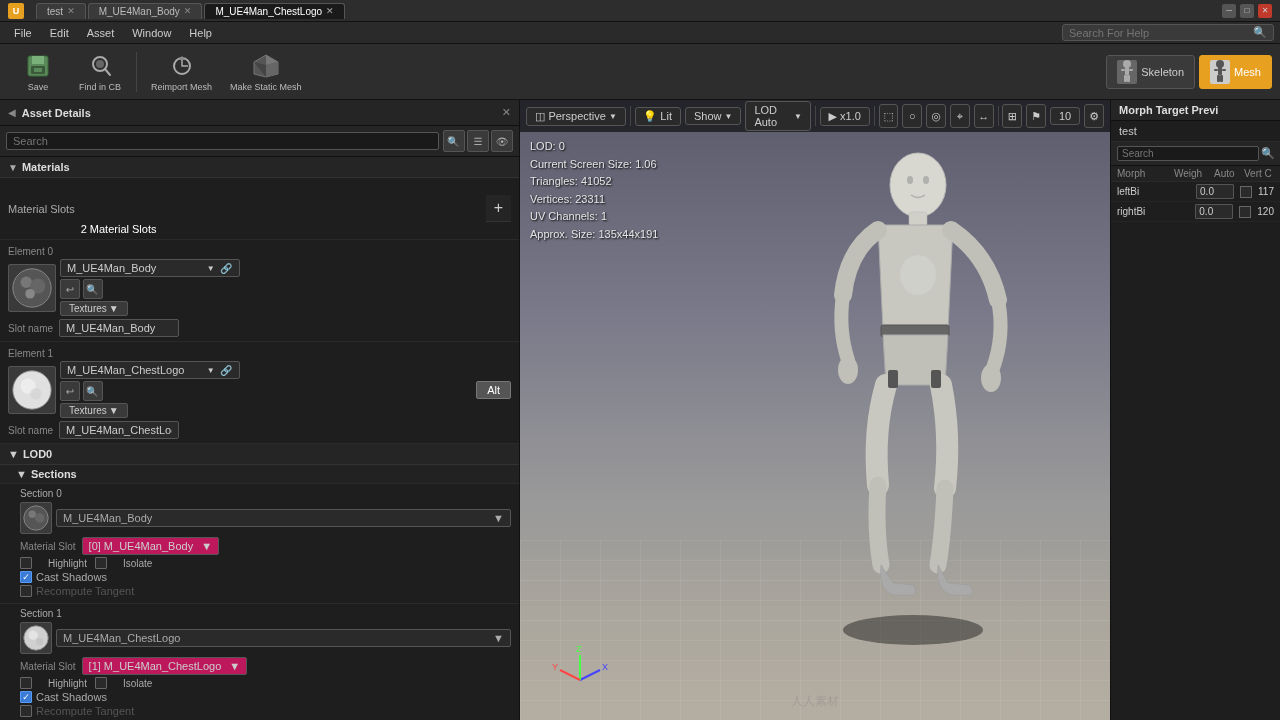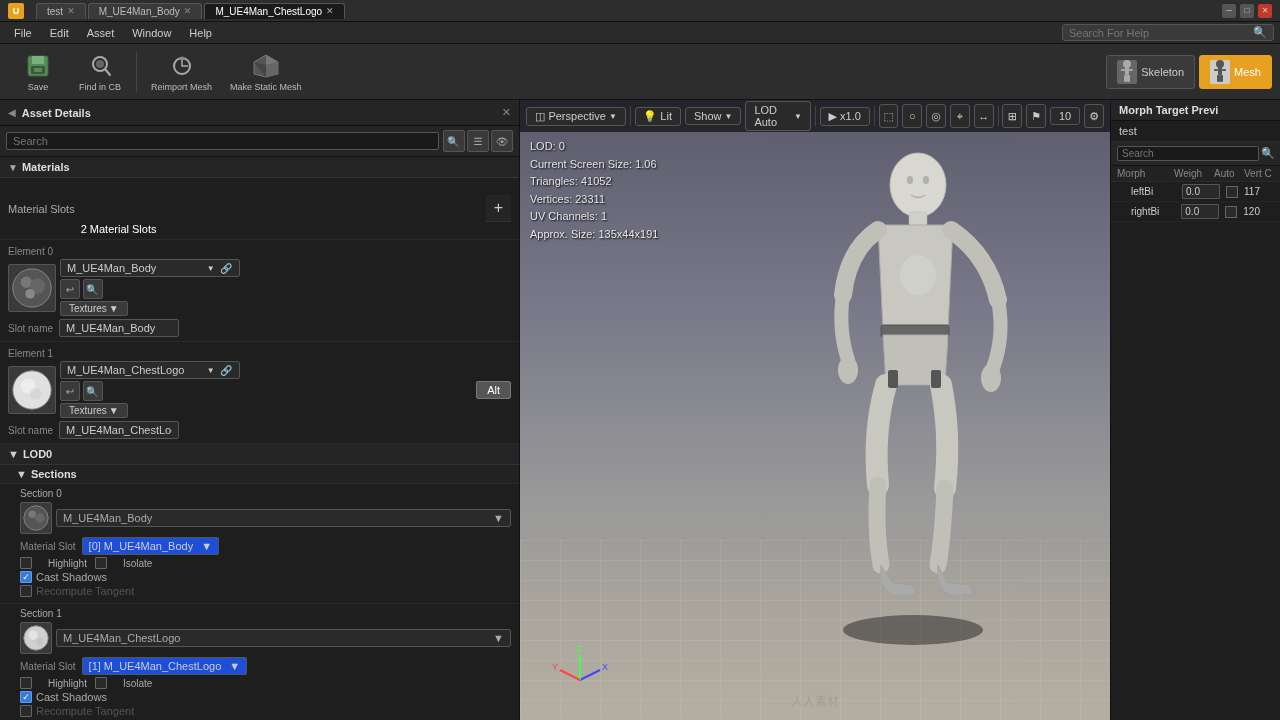--- a/index.html
+++ b/index.html
@@ -95,21 +95,21 @@
     .sections-header { padding: 3px 8px 3px 16px; display: flex; align-items: center; gap: 4px; background: #222; border-bottom: 1px solid #2a2a2a; }
     .sections-title { color: #ddd; font-size: 11px; font-weight: bold; }
 
     .section-item { border-bottom: 1px solid #2a2a2a; padding: 4px 8px 4px 20px; background: #1e1e1e; }
     .section-item-header { color: #aaa; font-size: 10px; margin-bottom: 3px; }
     .section-mat-row { display: flex; align-items: center; gap: 4px; margin-bottom: 3px; }
     .section-mat-thumb { width: 32px; height: 32px; background: #3a3a3a; border: 1px solid #555; border-radius: 2px; display: flex; align-items: center; justify-content: center; overflow: hidden; }
     .section-mat-dropdown { flex: 1; display: flex; align-items: center; background: #2a2a2a; border: 1px solid #555; border-radius: 2px; padding: 2px 6px; cursor: pointer; color: #aaa; font-size: 11px; }
     .section-controls { display: flex; align-items: center; gap: 8px; margin: 2px 0; }
     .checkbox-row { display: flex; align-items: center; gap: 16px; color: #aaa; font-size: 10px; }
-    .mat-slot-dropdown { display: flex; align-items: center; gap: 4px; background: #1d4ed8; border: 1px solid #555; border-radius: 2px; padding: 2px 6px; color: #ccc; font-size: 11px; cursor: pointer; }
+    .mat-slot-dropdown { display: flex; align-items: center; gap: 4px; background: #be185d; border: 1px solid #555; border-radius: 2px; padding: 2px 6px; color: #ccc; font-size: 11px; cursor: pointer; }
     .cast-shadows-row { display: flex; align-items: center; gap: 4px; color: #aaa; font-size: 11px; margin: 2px 0; }
     .recompute-row { display: flex; align-items: center; gap: 4px; color: #555; font-size: 11px; margin: 2px 0; }
     .checkbox { width: 12px; height: 12px; border: 1px solid #666; background: #2a2a2a; display: inline-flex; align-items: center; justify-content: center; cursor: pointer; border-radius: 1px; }
     .checkbox.checked { background: #3a7bd5; border-color: #5a9bf5; }
     .checkbox.checked::after { content: '✓'; font-size: 9px; color: white; }
 
     
     .lod-info-header { background: #252525; padding: 4px 8px; display: flex; align-items: center; gap: 4px; border-bottom: 1px solid #333; }
     .lod-info-row { padding: 4px 8px; display: flex; align-items: center; gap: 6px; color: #aaa; font-size: 11px; border-bottom: 1px solid #2a2a2a; }
 
@@ -141,21 +141,21 @@
     .test-label { color: #ccc; font-size: 11px; padding: 4px 8px; border-bottom: 1px solid #2a2a2a; }
     #morph-search { padding: 4px 6px; display: flex; align-items: center; gap: 2px; border-bottom: 1px solid #111; background: #252525; }
     #morph-search input { flex: 1; background: #1a1a1a; border: 1px solid #555; color: #ccc; padding: 1px 4px; font-size: 10px; border-radius: 2px; outline: none; }
     #morph-search .search-icon-btn { color: #888; font-size: 11px; }
     .morph-col-headers { display: flex; padding: 2px 6px; border-bottom: 1px solid #2a2a2a; background: #222; }
     .morph-col { font-size: 10px; color: #888; }
     .morph-col.morph { flex: 1; }
     .morph-col.weight { width: 40px; }
     .morph-col.auto { width: 30px; }
     .morph-col.vert { width: 30px; }
-    .morph-row { display: flex; align-items: center; padding: 2px 20px; border-bottom: 1px solid #252525; }
+    .morph-row { display: flex; align-items: center; padding: 2px 6px; border-bottom: 1px solid #252525; }
     .morph-name { flex: 1; font-size: 10px; color: #ccc; }
     .morph-input { width: 38px; background: #2a2a2a; border: 1px solid #555; color: #ccc; font-size: 10px; padding: 1px 3px; border-radius: 1px; }
     .morph-checkbox { width: 12px; height: 12px; border: 1px solid #666; background: #2a2a2a; margin: 0 6px; }
     .morph-num { font-size: 10px; color: #ccc; }
   </style>
 </head>
 <body>
 
 <div id="titlebar">
   <div class="app-icon">U</div>

